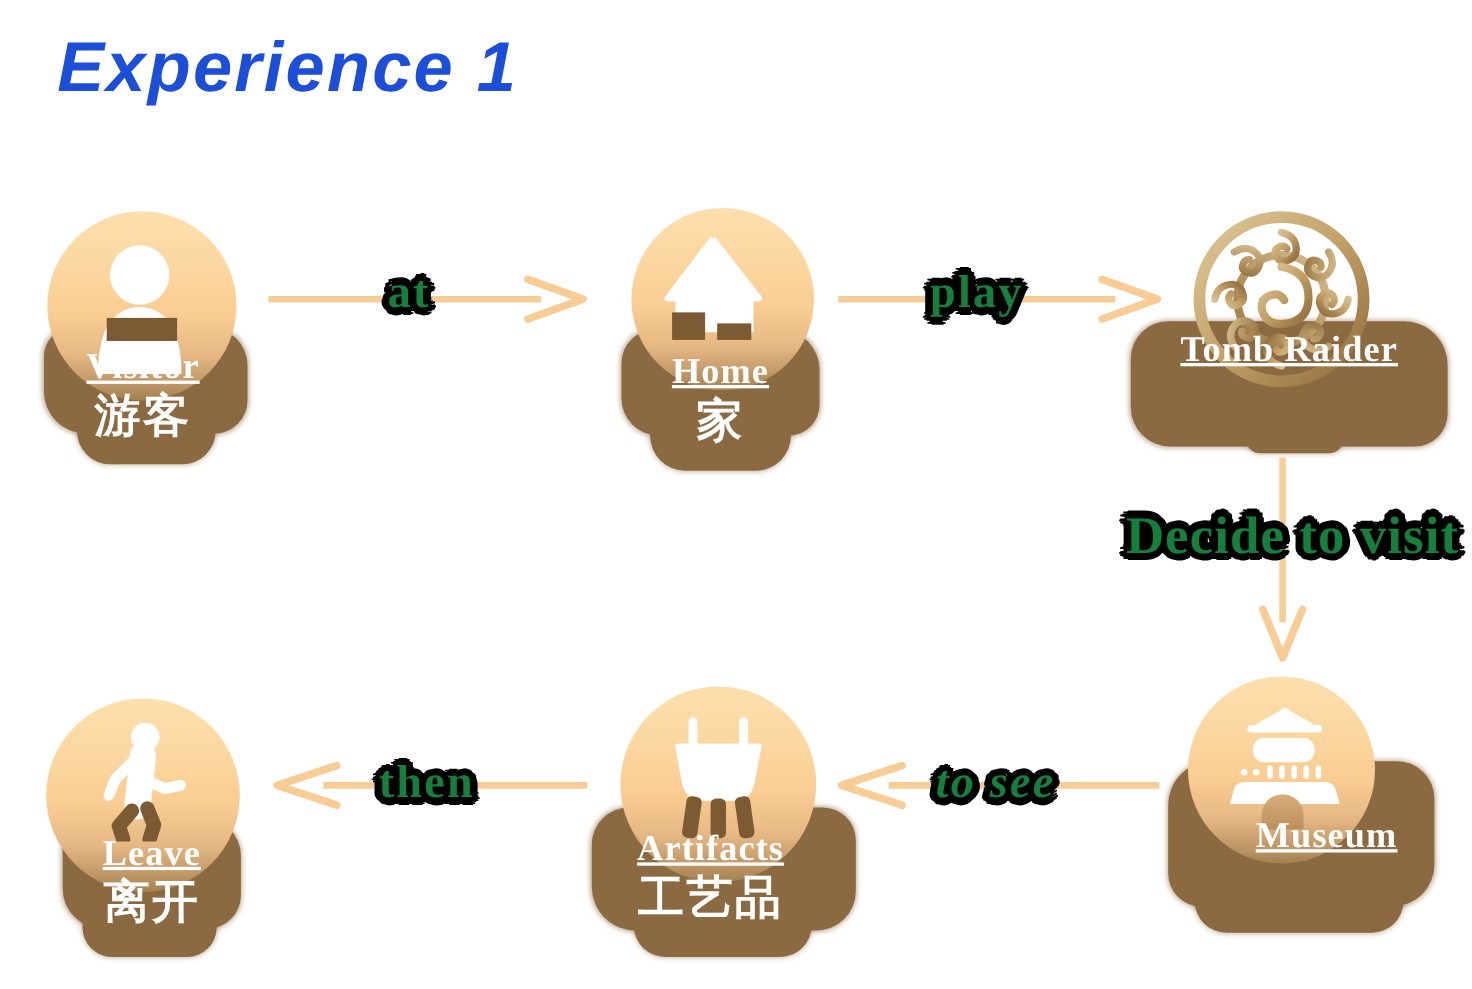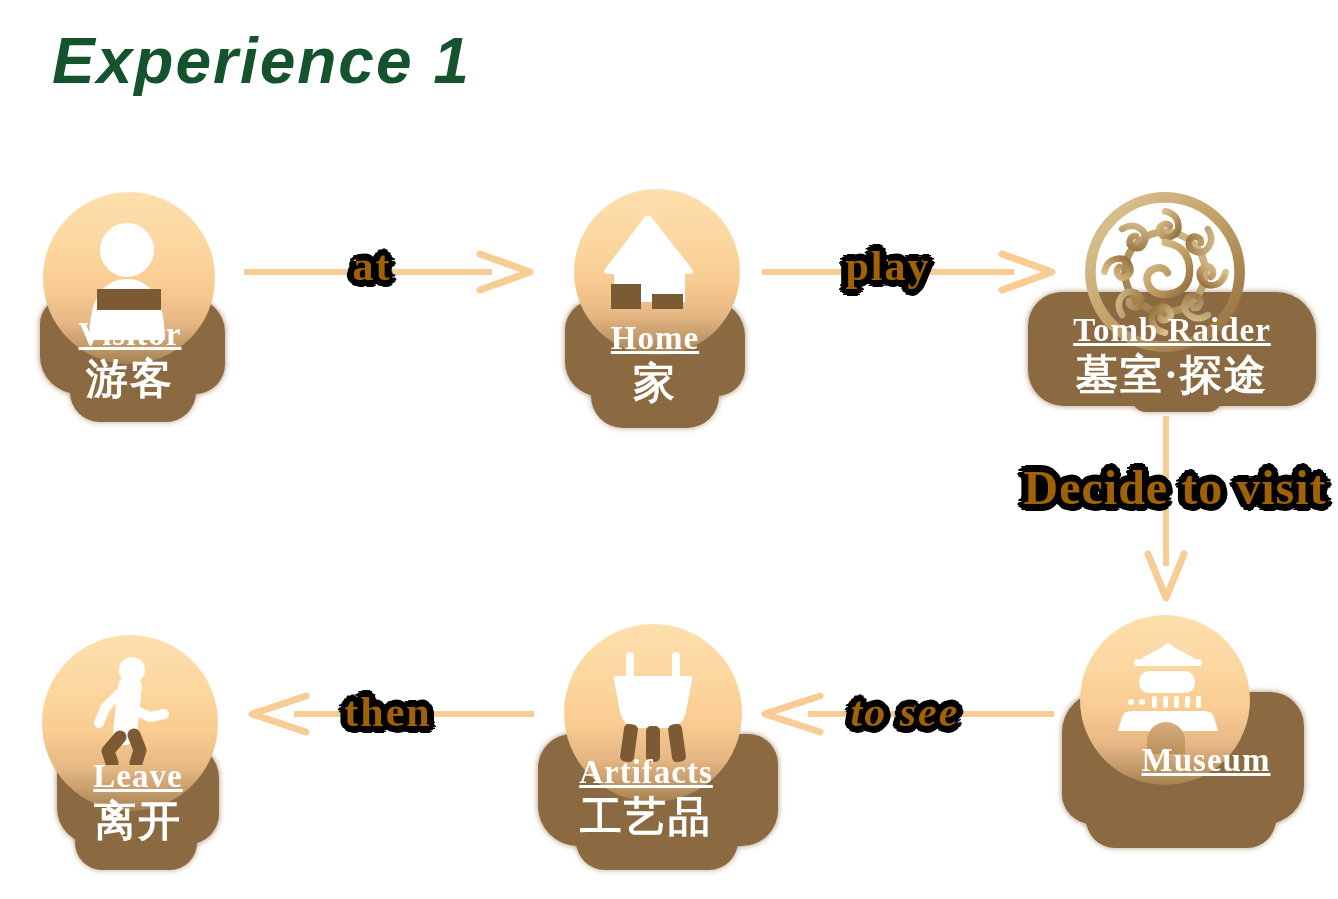--- a/index.html
+++ b/index.html
@@ -7,21 +7,21 @@
     width:1338px;height:899px;position:relative;background:#ffffff;overflow:hidden;
     font-family:"Liberation Serif","DejaVu Serif",serif;
   }
   .abs{position:absolute;}
 
   
   .title{
     left:52px;top:24px;
     font-family:"Liberation Sans","DejaVu Sans",sans-serif;
     font-style:italic;font-weight:bold;font-size:64px;letter-spacing:2px;
-    color:#14532d;white-space:nowrap;
+    color:#1d4ed8;white-space:nowrap;
   }
 
   
   .circle{
     position:absolute;border-radius:50%;
     background:linear-gradient(180deg,#FDDFAD 0%,#FCD7A0 30%,#F9CC92 55%,#E5B783 76%,#BC9565 92%,#A3804F 100%);
   }
   .blob{position:absolute;background:#8B6A42;box-shadow:0 0 5px 1px rgba(139,106,66,.55);}
   .blob::before{content:"";position:absolute;background:#8B6A42;border-radius:34px;box-shadow:0 0 5px 1px rgba(139,106,66,.45);}
 
@@ -42,21 +42,21 @@
   .node-labels .en{font-size:33px;line-height:45px;letter-spacing:1px;text-decoration:underline;}
   .node-labels .zh{font-size:42px;line-height:45px;letter-spacing:2px;}
 
   
   .arrow{position:absolute;overflow:visible;}
   .arrow line{stroke:#F8CD95;stroke-width:6;}
   .arrow polyline{stroke:#F8CD95;stroke-width:7;fill:none;stroke-linecap:round;stroke-linejoin:round;}
 
   .edge-label{
     position:absolute;transform:translate(-50%,-50%);
-    font-weight:bold;font-size:42px;color:#a16207;white-space:nowrap;letter-spacing:2px;
+    font-weight:bold;font-size:42px;color:#15803d;white-space:nowrap;letter-spacing:2px;
     text-shadow:
       3px 0 0 #000,-3px 0 0 #000,0 3px 0 #000,0 -3px 0 #000,
       4px 4px 0 #000,-4px -4px 0 #000,4px -4px 0 #000,-4px 4px 0 #000,
       6px 0 0 #000,-6px 0 0 #000,0 6px 0 #000,0 -6px 0 #000,
       6px 3px 0 #000,-6px 3px 0 #000,6px -3px 0 #000,-6px -3px 0 #000,
       3px 6px 0 #000,-3px 6px 0 #000,3px -6px 0 #000,-3px -6px 0 #000,
       7px 1px 0 #000,-7px 1px 0 #000,1px 7px 0 #000,1px -7px 0 #000;
     z-index:8;
   }
   .edge-label.small{font-size:48px;letter-spacing:1px;}
@@ -121,23 +121,22 @@
       <use href="#curl" transform="rotate(270 100 100)"></use>
     </g>
     <g stroke="url(#jg2)" stroke-width="8" fill="none" stroke-linecap="round">
       <use href="#curl" transform="rotate(45 100 100)"></use>
       <use href="#curl" transform="rotate(135 100 100)"></use>
       <use href="#curl" transform="rotate(225 100 100)"></use>
       <use href="#curl" transform="rotate(315 100 100)"></use>
     </g>
     <path d="M100,64 q30,5 30,34 q0,25 -25,29 q-20,3 -26,-13 q-4,-13 8,-18 q11,-4 16,5" fill="none" stroke="url(#jg)" stroke-width="9" stroke-linecap="round"></path>
   </svg>
-  <div class="node-labels" style="left:1028px;top:308px;width:288px;">
+  <div class="node-labels" style="left:1028px;top:296px;width:288px;">
     <div class="en">Tomb Raider</div>
-    <div class="zh">墓室·探途</div>
   </div>
 </div>
 
 <div>
   <div class="blob blob-museum"></div>
   <div class="circle" style="left:1080px;top:615px;width:170px;height:170px;"></div>
   <svg class="icon" style="left:1110px;top:642px;" width="116" height="124" viewBox="0 0 116 124">
     <defs>
       <linearGradient id="archg" x1="0" y1="0" x2="0" y2="1">
         <stop offset="0" stop-color="#D7AE7B"></stop>

